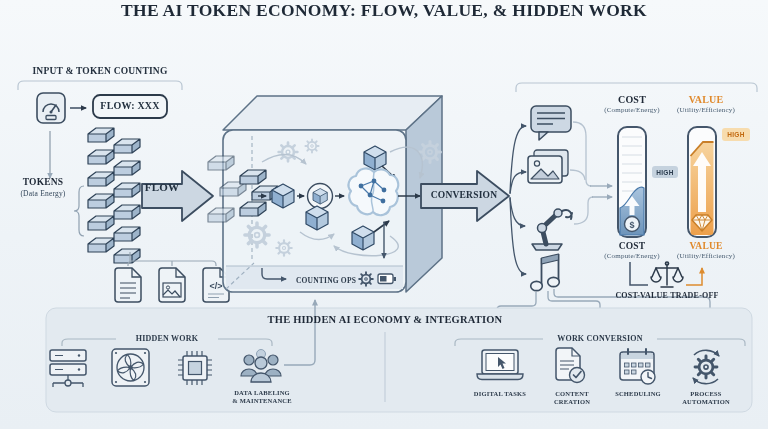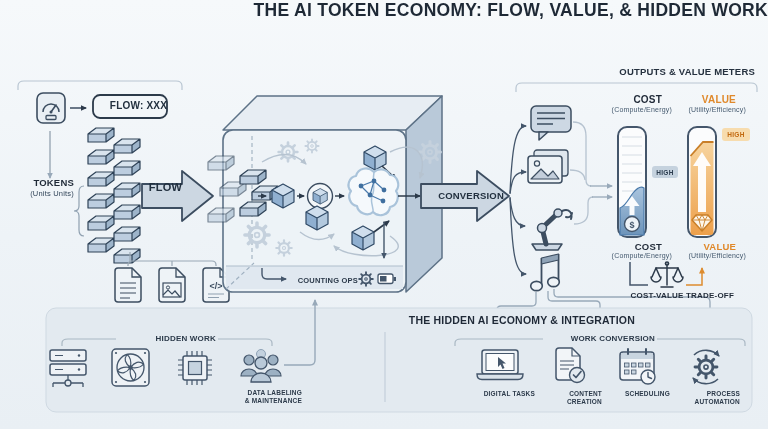--- a/index.html
+++ b/index.html
@@ -1,20 +1,20 @@
 <!DOCTYPE html>
 <html><head>
 <meta charset="utf-8">
 <style>
   html,body{margin:0;padding:0;background:#f4f8fa;}
   #stage{position:relative;width:768px;height:429px;overflow:hidden;
          background:linear-gradient(180deg,#f6f9fb 0%,#eef3f7 55%,#e9eff4 100%);
          font-family:"Liberation Sans",sans-serif;}
   svg{position:absolute;left:0;top:0;}
-  .lbl{position:absolute;text-align:right;color:#1f2937;line-height:1.2;white-space:pre-line;letter-spacing:.2px;}
+  .lbl{position:absolute;text-align:center;color:#1f2937;line-height:1.2;white-space:pre-line;letter-spacing:.2px;font-family:Liberation Serif, serif;}
   .b{font-weight:bold;}
   .title{font-size:17.5px;font-weight:bold;color:#1e2936;letter-spacing:.3px;}
   .subtitle{font-size:10px;color:#3a5570;}
   .sechdr{font-size:9.5px;font-weight:bold;color:#25313f;}
   .sub{font-size:7px;color:#44596e;font-weight:normal;}
   .badge{position:absolute;display:flex;align-items:center;justify-content:center;
          font-size:6.5px;font-weight:bold;border-radius:3px;letter-spacing:.3px;}
   .tiny{font-size:6.5px;font-weight:bold;color:#2c3a4a;}
 </style>
 </head>
@@ -356,29 +356,29 @@
 </g>
 <g transform="translate(688,348)">
   <use href="#gearD" transform="translate(18,19) scale(1.15)"></use>
   <path d="M6,7 A17,16 0 0 1 31,8" fill="none" stroke="#44566b" stroke-width="1.6" marker-end="url(#mMid)"></path>
   <path d="M30,31 A17,16 0 0 1 5,30" fill="none" stroke="#44566b" stroke-width="1.6" marker-end="url(#mMid)"></path>
 </g>
 </svg>
 
 <div class="lbl title" style="left:0;right:0;top:10;">THE AI TOKEN ECONOMY: FLOW, VALUE, &amp; HIDDEN WORK</div>
 
+<div class="lbl sechdr" style="left:8px;width:184px;top:66px;">INPUT &amp; TOKEN COUNTING</div>
 <div class="lbl b" style="left:93px;width:74px;top:100px;font-size:10px;color:#22303f;">FLOW: XXX</div>
 <div class="lbl b" style="left:12px;width:62px;top:177px;font-size:9.5px;">TOKENS</div>
-<div class="lbl" style="left:12px;width:62px;top:189px;font-size:7.5px;color:#33465a;">(Units Units)</div>
+<div class="lbl" style="left:12px;width:62px;top:189px;font-size:7.5px;color:#33465a;">(Data Energy)</div>
 <div class="lbl b" style="left:142px;width:40px;top:181px;font-size:11px;color:#22303f;">FLOW</div>
 
 <div class="lbl b" style="left:294px;width:64px;top:276px;font-size:7.5px;color:#2c3a4a;">COUNTING OPS</div>
 <div class="lbl b" style="left:424px;width:80px;top:190px;font-size:9.5px;color:#22303f;">CONVERSION</div>
 
-<div class="lbl sechdr" style="left:520px;width:235px;top:66px;">OUTPUTS &amp; VALUE METERS</div>
 <div class="lbl b" style="left:602px;width:60px;top:94px;font-size:10px;color:#1f2937;">COST</div>
 <div class="lbl sub" style="left:592px;width:80px;top:106px;">(Compute/Energy)</div>
 <div class="lbl b" style="left:676px;width:60px;top:94px;font-size:10px;color:#e0892b;">VALUE</div>
 <div class="lbl sub" style="left:666px;width:80px;top:106px;">(Utility/Efficiency)</div>
 <div class="badge" style="left:652px;top:166px;width:26px;height:12px;background:#c5d2de;color:#2b3c4e;">HIGH</div>
 <div class="badge" style="left:722px;top:128px;width:28px;height:13px;background:#f7dcae;color:#c2690f;">HIGH</div>
 <div class="lbl b" style="left:602px;width:60px;top:241px;font-size:9.5px;color:#1f2937;">COST</div>
 <div class="lbl sub" style="left:592px;width:80px;top:252px;">(Compute/Energy)</div>
 <div class="lbl b" style="left:676px;width:60px;top:241px;font-size:9.5px;color:#e0892b;">VALUE</div>
 <div class="lbl sub" style="left:666px;width:80px;top:252px;">(Utility/Efficiency)</div>

